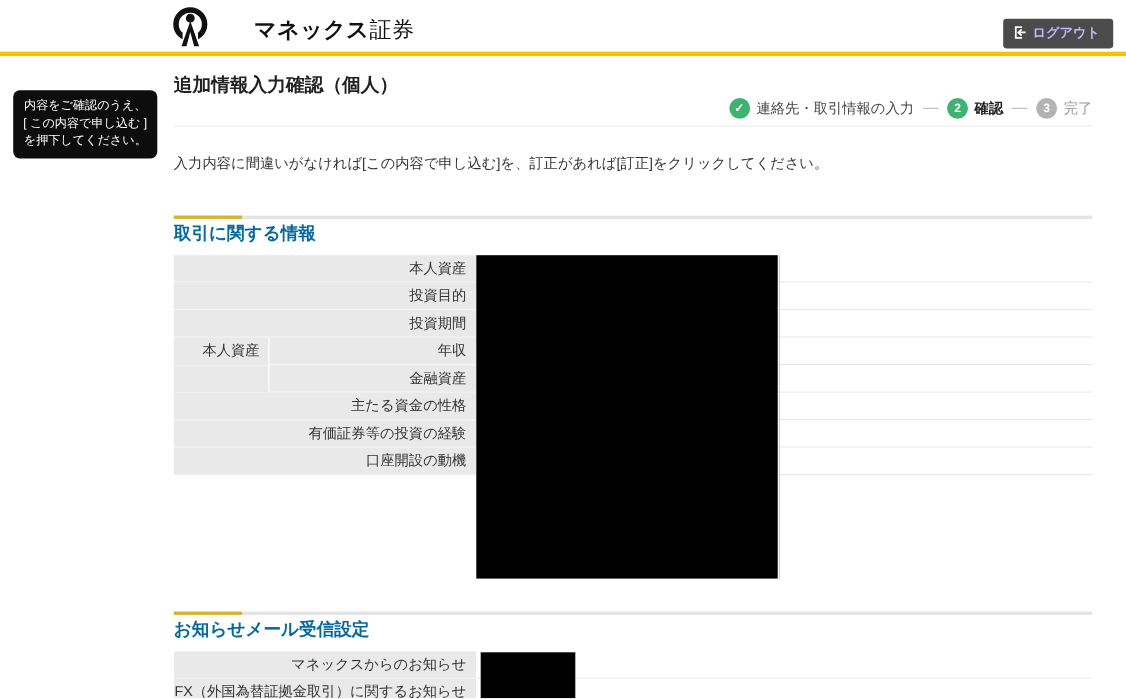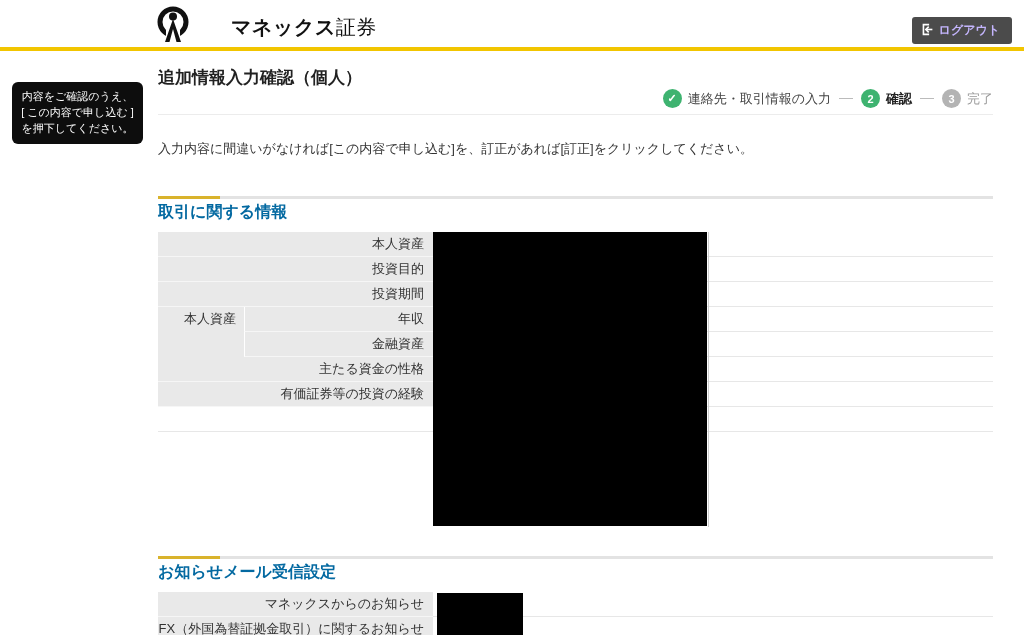--- a/index.html
+++ b/index.html
@@ -205,20 +205,21 @@
     </div>
     <div class="trow" data-interactable="false">
       <div class="tlabel" data-interactable="false">主たる資金の性格</div>
       <div class="tvalue" data-interactable="false"></div>
     </div>
     <div class="trow" data-interactable="false">
       <div class="tlabel" data-interactable="false">有価証券等の投資の経験</div>
       <div class="tvalue" data-interactable="false"></div>
     </div>
     <div class="trow" data-interactable="false">
+      <div class="tlabel" data-interactable="false">口座開設の動機</div>
       <div class="tvalue" data-interactable="false"></div>
     </div>
     <div class="vdivider" data-interactable="false"></div>
     <div class="redaction" style="left:275px; top:0; width:274px; height:294px;" data-interactable="false"></div>
   </div>
 
   <div class="accent-line" style="top:556px;" data-interactable="false">
       <span class="accent"></span>
     </div>
   <h2 class="section-title" style="top:562px;" data-interactable="false">お知らせメール受信設定</h2>

